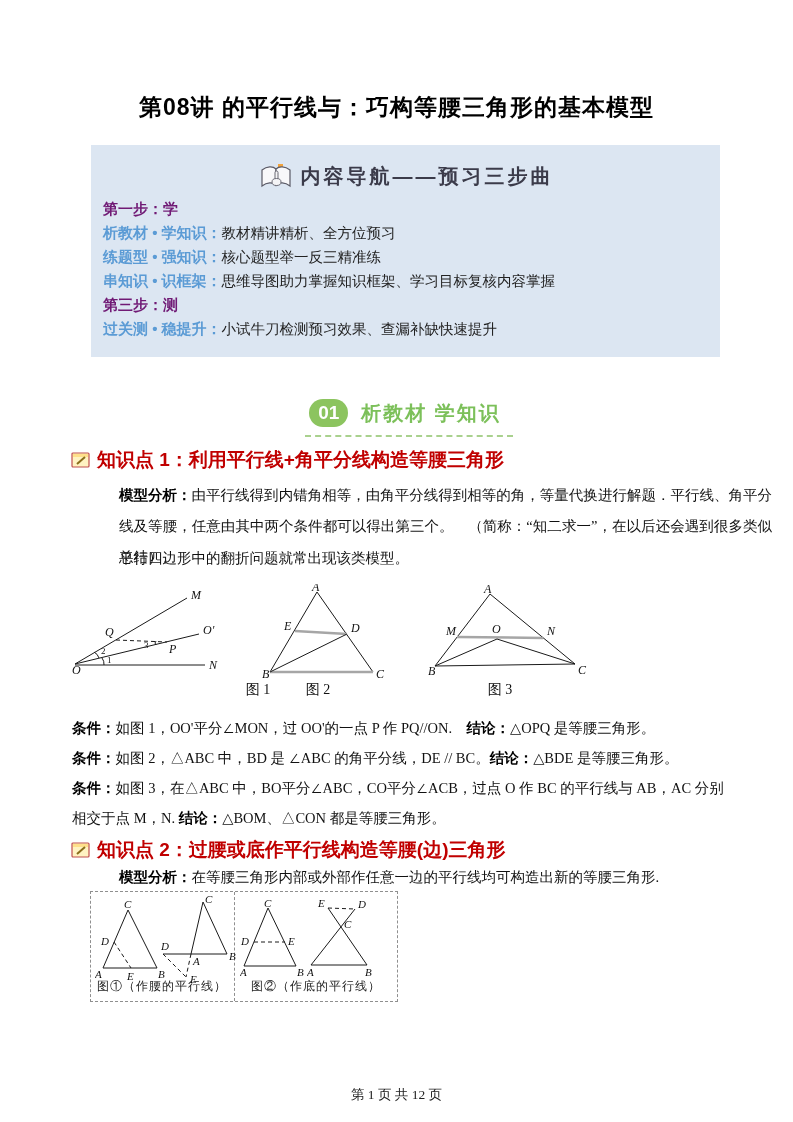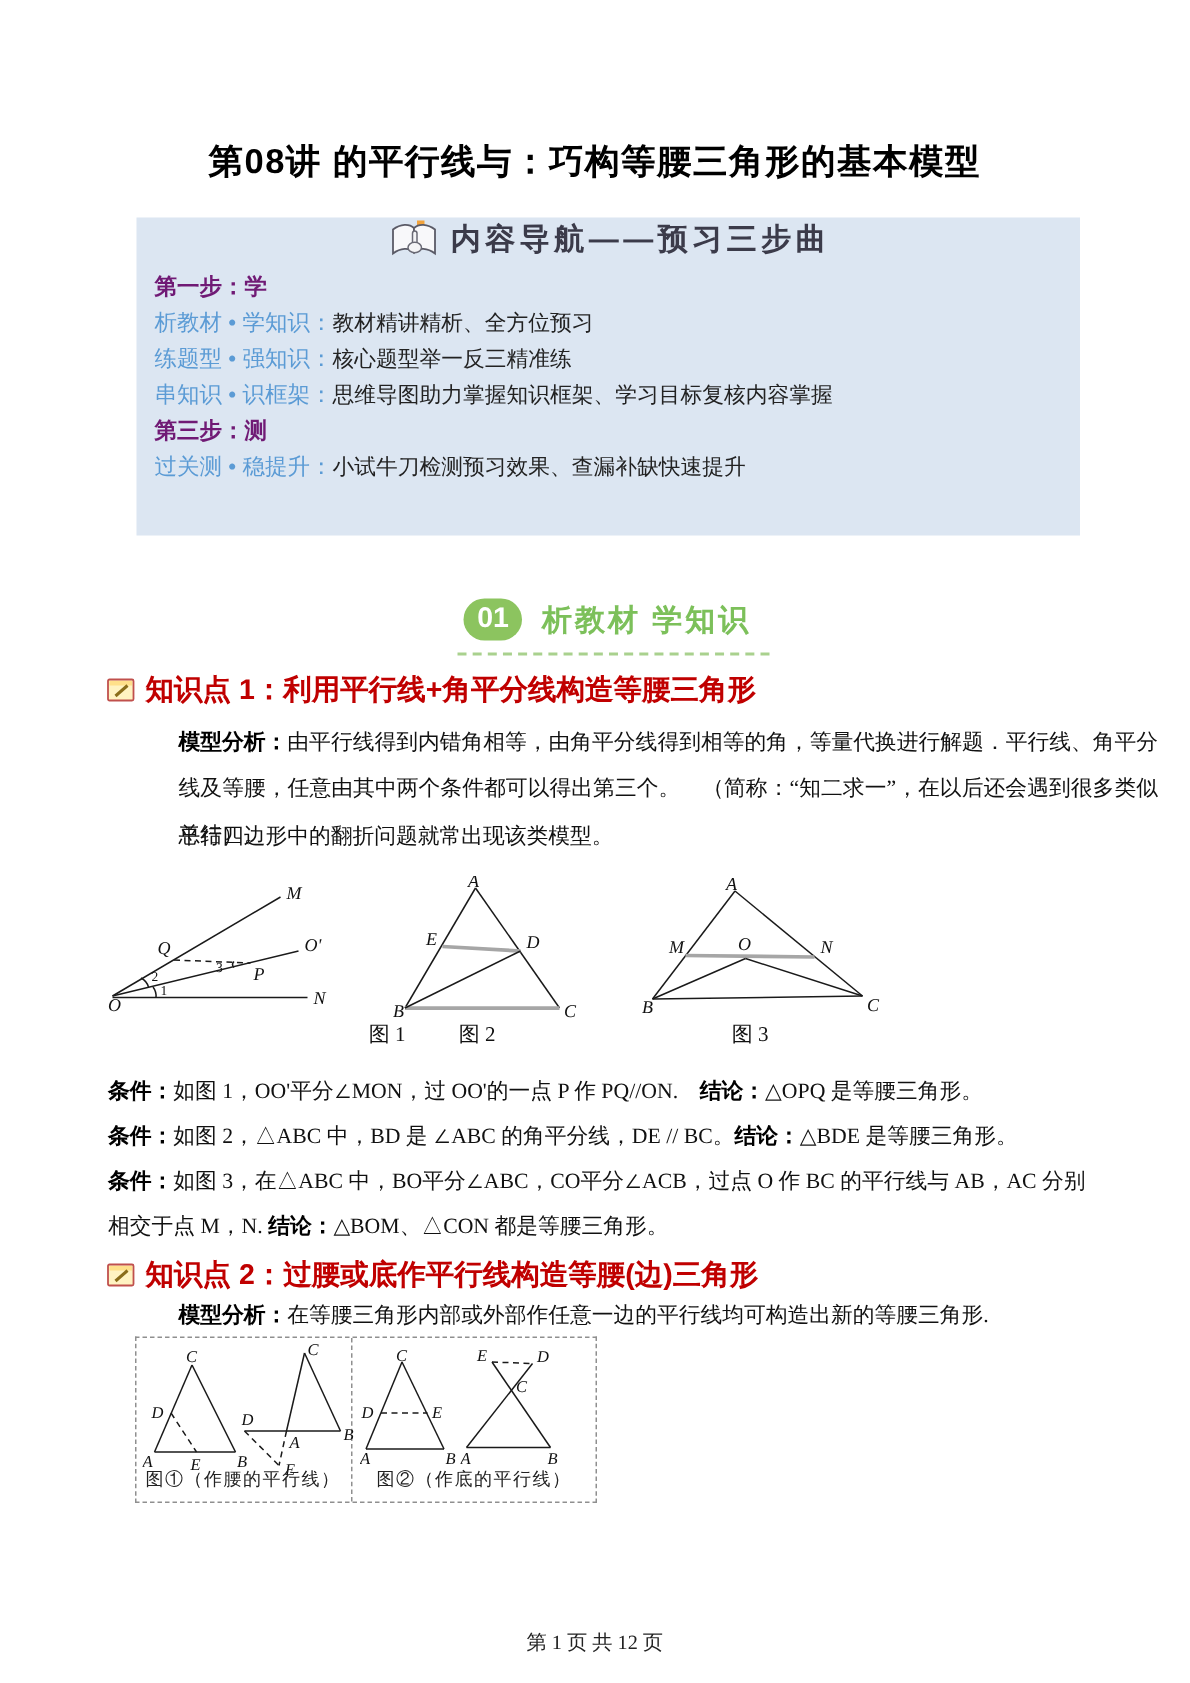--- a/index.html
+++ b/index.html
@@ -5,28 +5,28 @@
   * { margin:0; padding:0; box-sizing:border-box; }
   html,body { background:#ffffff; }
   .page { position:relative; width:793px; height:1122px; margin:0 auto; background:#fff;
           font-family:"Liberation Serif", serif; color:#1a1a1a; overflow:hidden; }
 
   .title { position:absolute; top:92px; left:0; width:100%; text-align:center;
            font-family:"Liberation Sans", sans-serif; font-weight:700; font-size:23px;
            letter-spacing:1px; color:#000; }
 
   .navbox { position:absolute; left:91px; top:145px; width:629px; height:212px; background:#DCE6F2; }
-  .nav-header { display:flex; justify-content:center; align-items:center; gap:7px; padding-top:1px;
+  .nav-header { display:flex; justify-content:center; align-items:center; gap:7px; padding-top:18px;
                 font-family:"Liberation Sans", sans-serif; font-weight:700; font-size:20px;
                 letter-spacing:3px; color:#3B3B4A; }
   .nav-lines { padding:7px 10px 0 12px; }
   .nav-step { font-family:Liberation Sans, sans-serif; font-weight:700; font-size:15px;
               line-height:24px; color:#701a75; }
   .nav-item { font-size:14.5px; line-height:24px; color:#222; }
-  .nav-item b { color:#5B9BD5; font-family:"Liberation Sans", sans-serif; font-weight:400; font-size:15px; }
+  .nav-item b { color:#5B9BD5; font-family:"Liberation Sans", sans-serif; font-weight:700; font-size:15px; }
 
   .sec01-wrap { position:absolute; top:399px; left:0; width:100%; text-align:center;padding-left:25px; }
   .sec01 { display:inline-block; padding:0 12px 8px 4px; border-bottom:2px dashed #A9D18E; }
   .badge { display:inline-block; vertical-align:middle; background:#8CC45F; color:#fff;
            font-family:"Liberation Sans", sans-serif; font-weight:800; font-size:19px;
            line-height:28px; padding:0 9px; border-radius:14px; margin-right:9px; }
   .sec-title { display:inline-block; vertical-align:middle; color:#7CC05A;
                font-family:"Liberation Sans", sans-serif; font-weight:800; font-size:20px; letter-spacing:2px; }
 
   .kp { position:absolute; left:71px; display:flex; align-items:center; gap:6px; }

